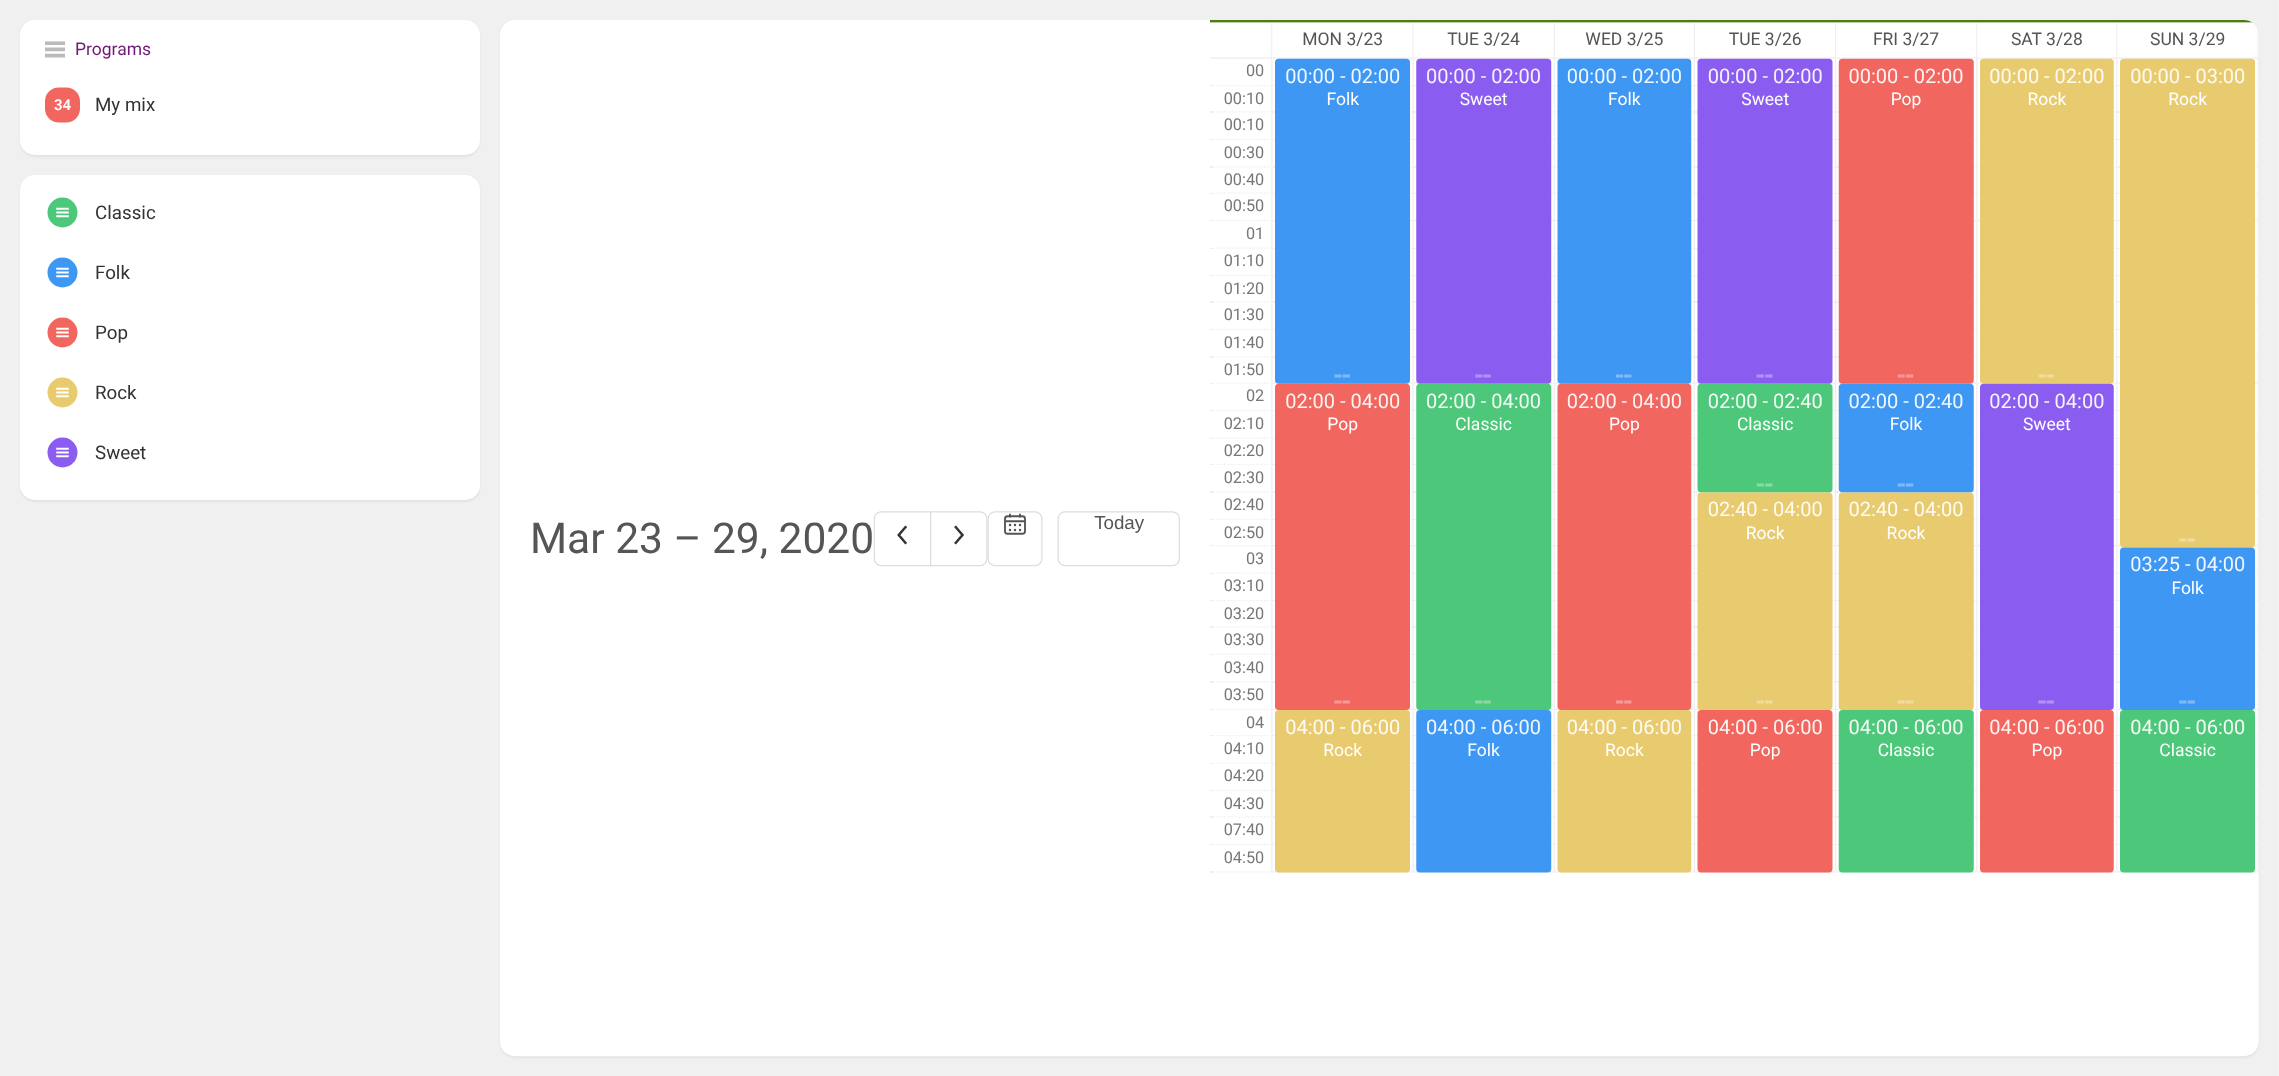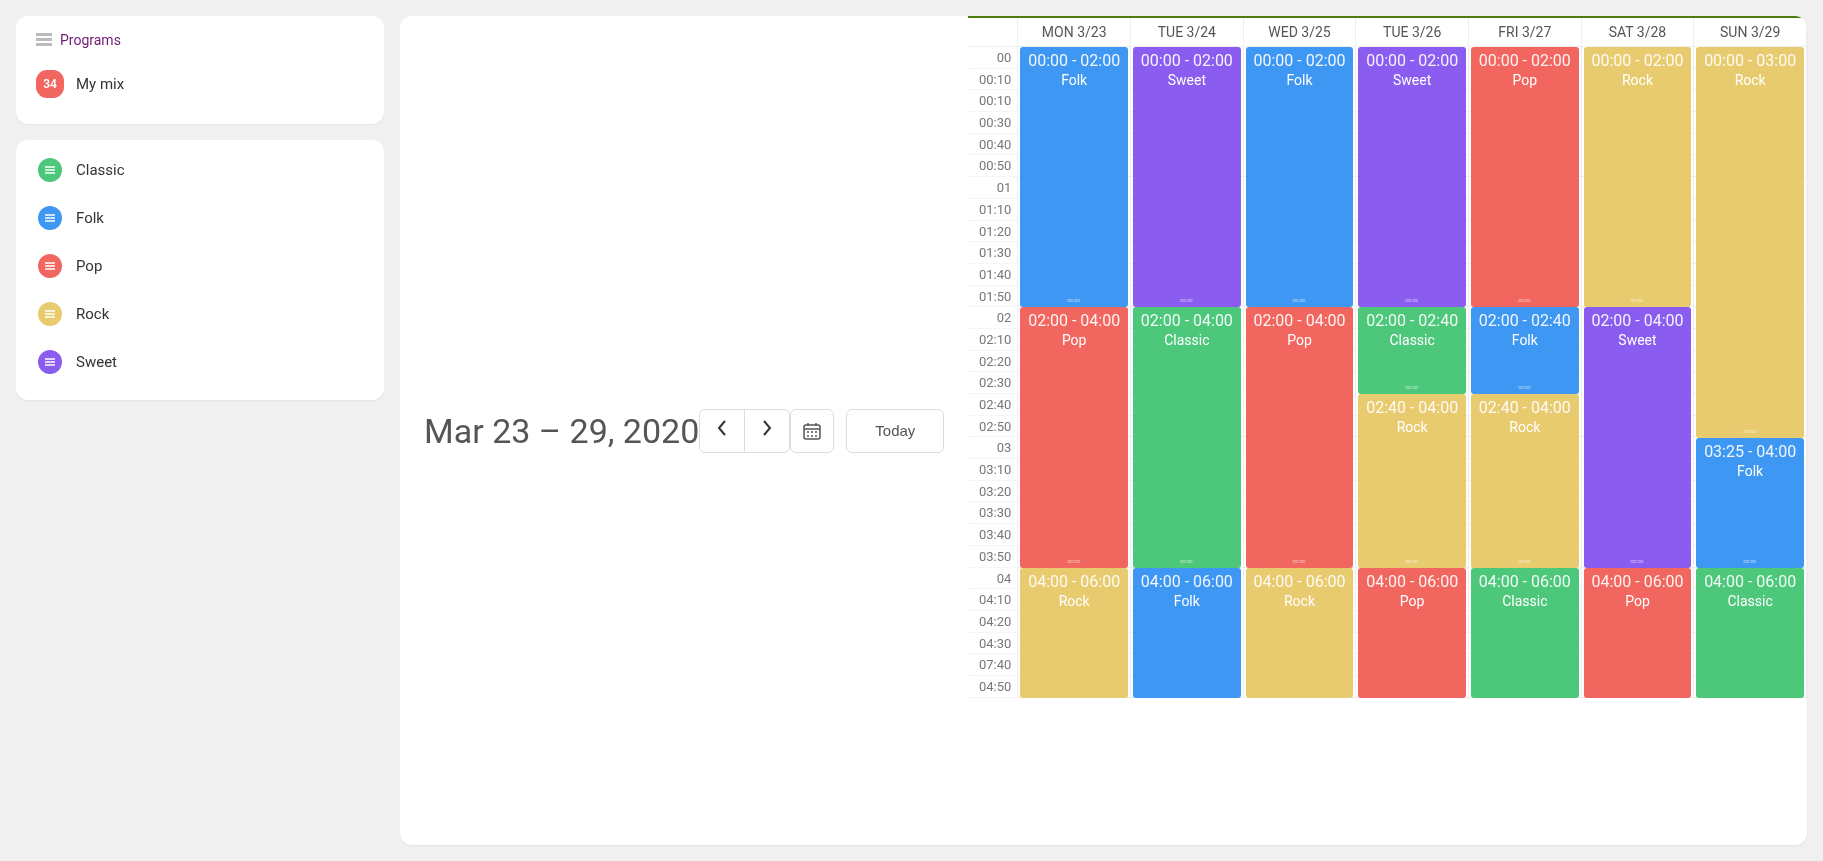--- a/index.html
+++ b/index.html
@@ -15,21 +15,21 @@
 .pl-item { display:flex; align-items:center; gap:14px; padding:12px 10px; font-size:15px; color:#333; cursor:pointer; border-radius:6px; }
 .pl-swatch { width:24px; height:24px; border-radius:12px; display:flex; align-items:center; justify-content:center; color:#fff; font-size:12px; }
 .main { flex:1; background:#fff; border-radius:12px; box-shadow:0 1px 2px rgba(0,0,0,0.06); display:flex; overflow:hidden; }
 .toolbar { display:flex; align-items:center; justify-content:space-between; padding:18px 24px; }
 .toolbar-left { font-size:34px; font-weight:400; color:#555; }
 .toolbar-center { display:flex; }
 .nav-btn { width:46px; height:44px; border:1px solid #ddd; background:#fff; display:flex; align-items:center; justify-content:center; cursor:pointer; font-size:18px; color:#333; }
 .nav-btn:first-child { border-radius:6px 0 0 6px; }
 .nav-btn:last-child { border-radius:0 6px 6px 0; margin-left:-1px; }
 .toolbar-right { display:flex; gap:12px; }
-.cal-btn { height:44px; border:1px solid #ddd; background:#fff; border-radius:6px; display:flex; align-items:center; justify-content:center; cursor:pointer; color:#555; font-size:15px; }
+.cal-btn { height:44px; border:1px solid #ddd; background:#fff; border-radius:6px; display:flex; justify-content:center; cursor:pointer; color:#555; font-size:15px; }
 .cal-btn.ic { width:44px; }
 .cal-btn.today { padding:0 28px; }
 .grid-wrap { flex:1; overflow:auto; border-top:2px solid #4d7c0f; }
 .grid { display:grid; grid-template-columns:50px repeat(7, 1fr); }
 .head-cell { border-right:1px solid #eee; border-bottom:1px solid #eee; padding:6px 0; text-align:center; font-size:14px; color:#555; background:#fff; position:sticky; top:0; }
 .head-cell:first-child { border-right:1px solid #eee; }
 .time-cell { border-right:1px solid #eee; border-bottom:1px dotted #eee; font-size:13px; color:#777; text-align:right; padding-right:6px; height:21.7px; line-height:21px; }
 .day-col { position:relative; border-right:1px solid #eee; }
 .slot-line { height:21.7px; border-bottom:1px dotted #f0f0f0; }
 .slot-line.hr { border-bottom:1px solid #eee; }

